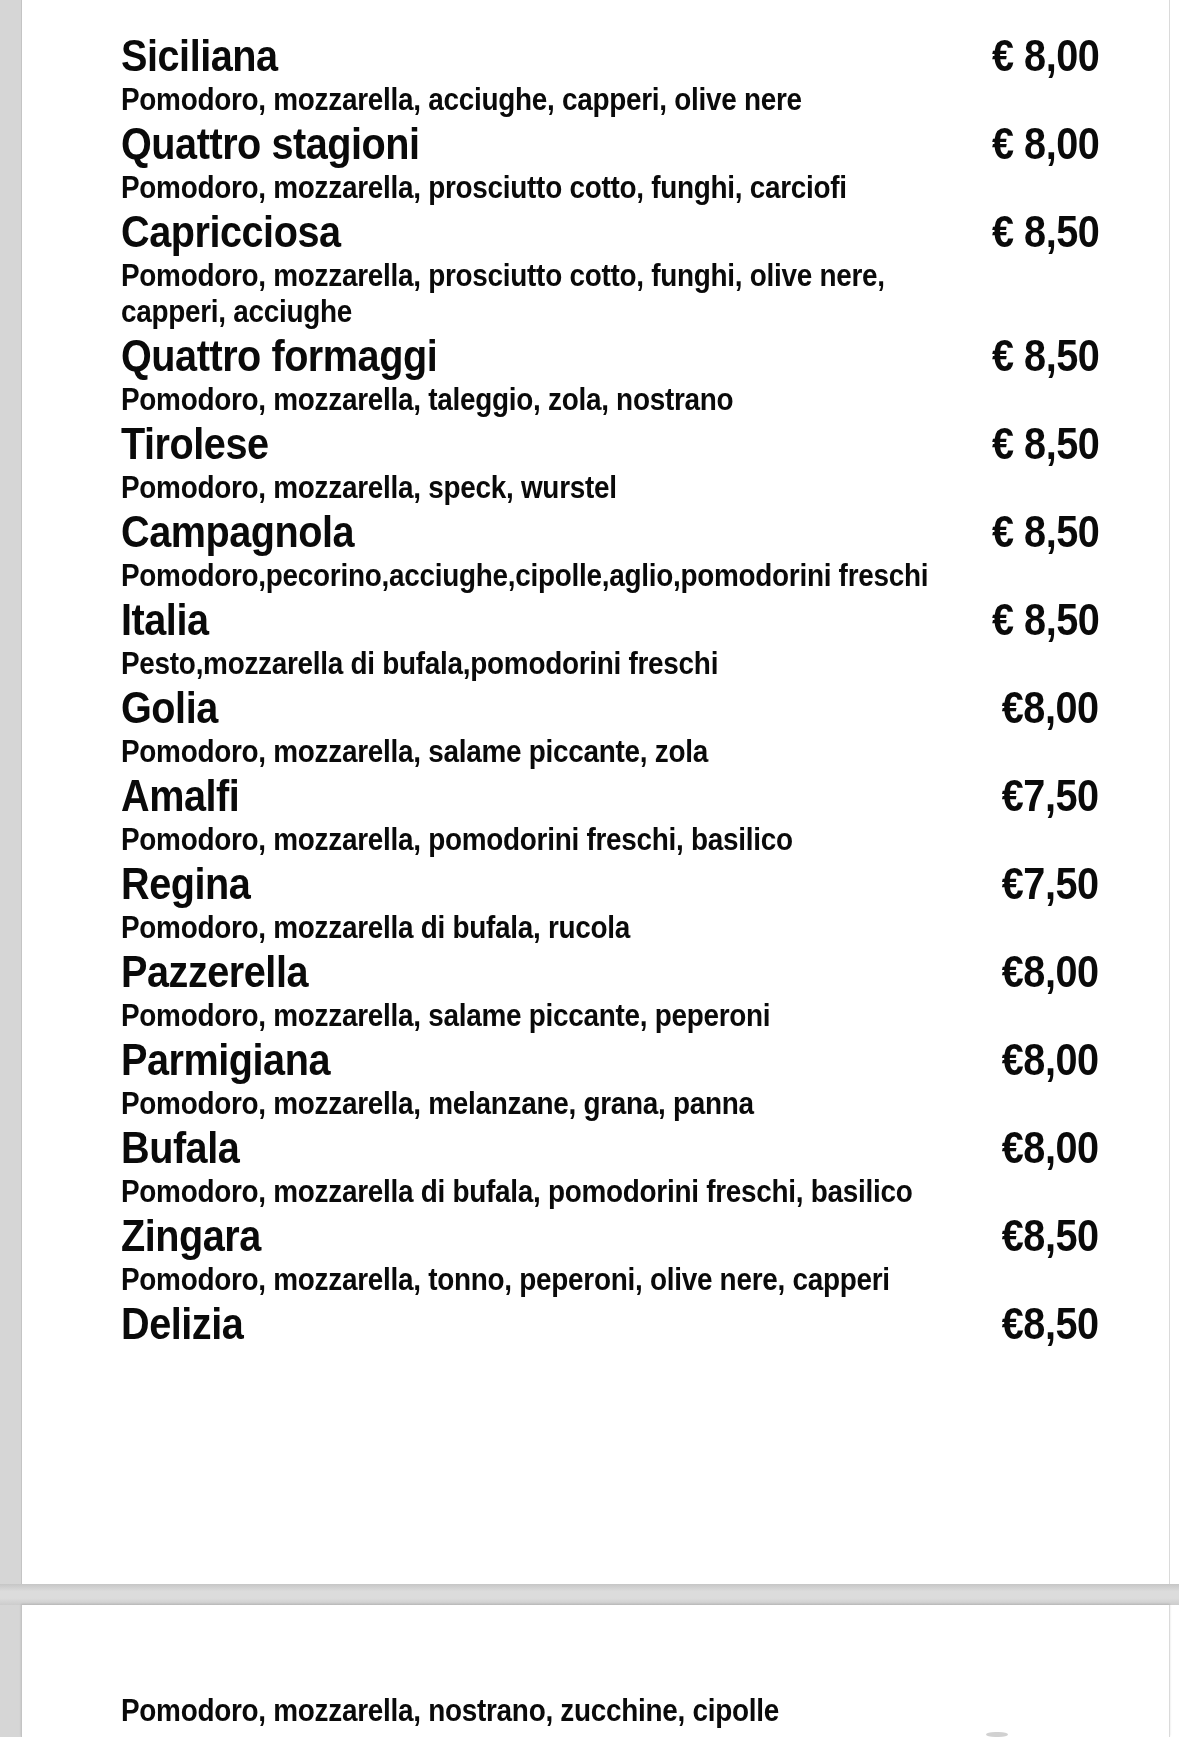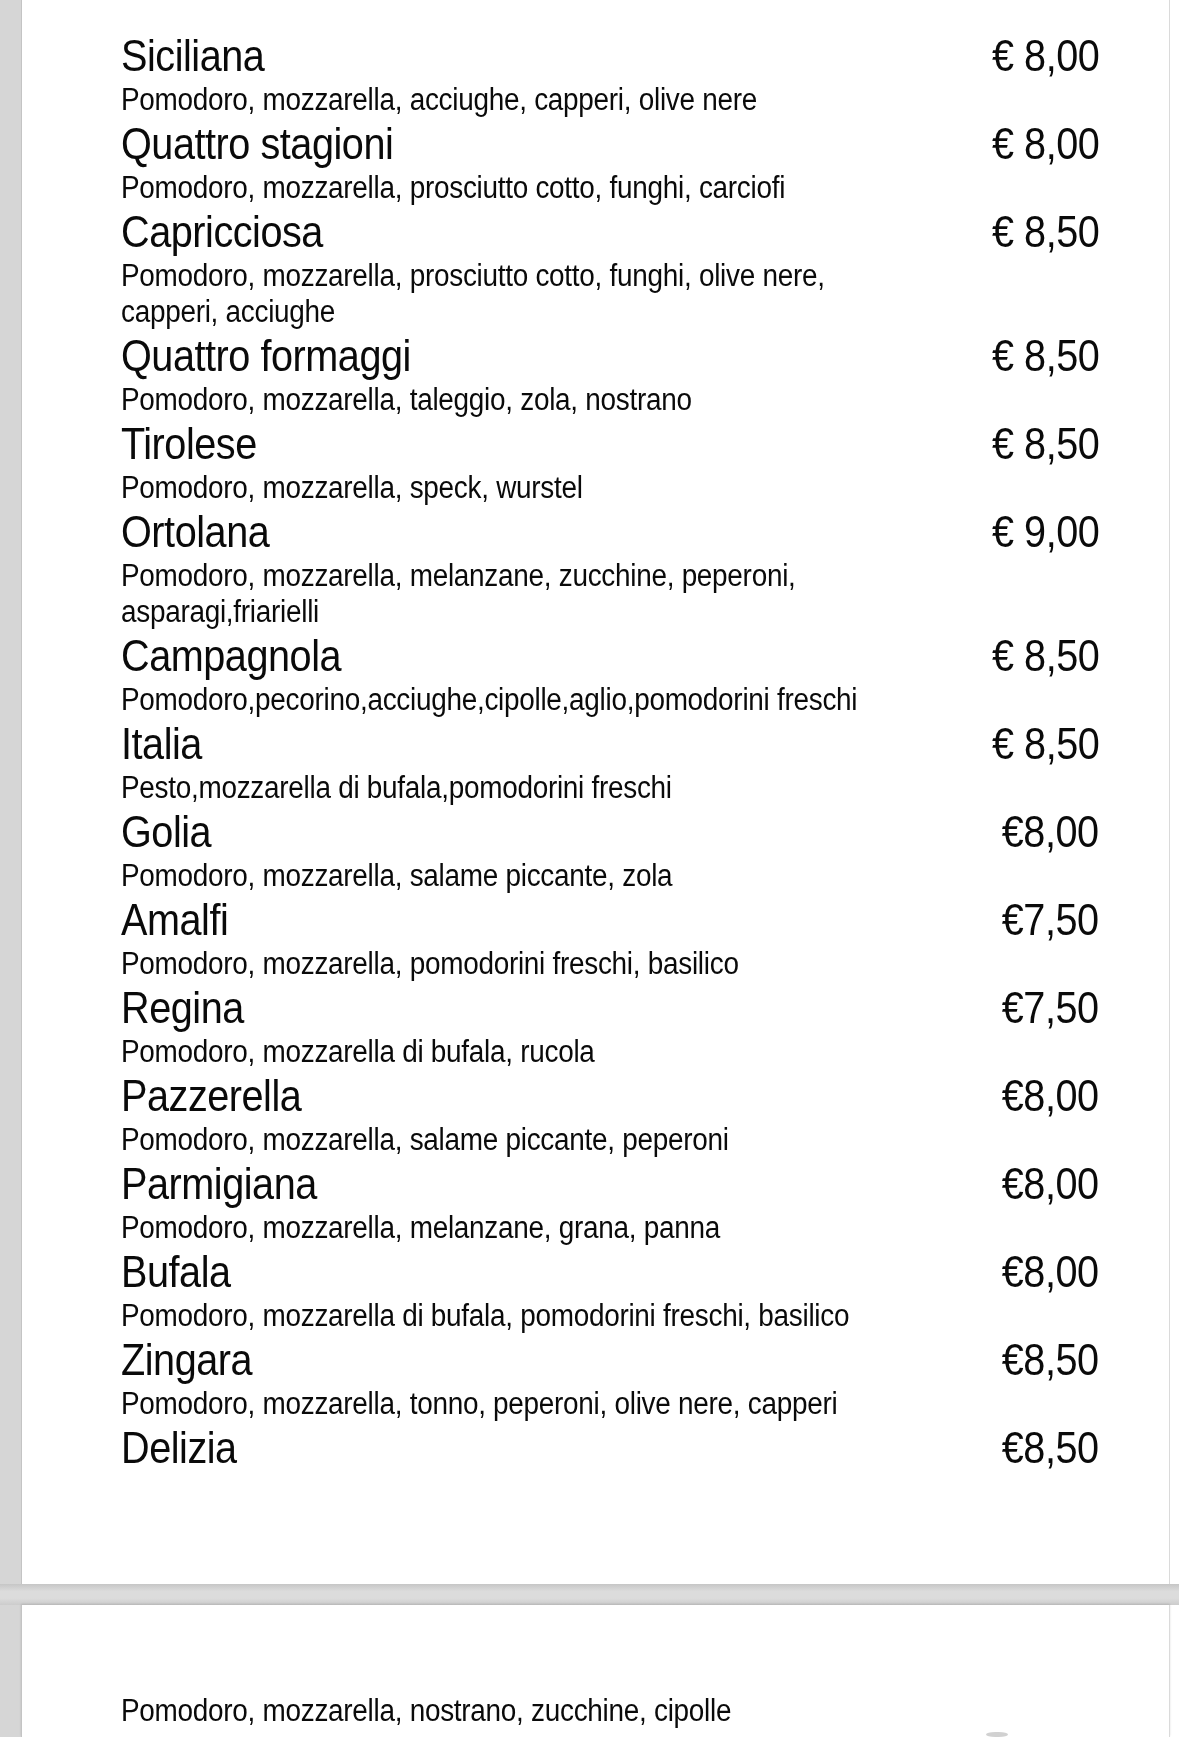--- a/index.html
+++ b/index.html
@@ -9,21 +9,21 @@
     height: 1737px;
     overflow: hidden;
     font-family: "Liberation Sans", "DejaVu Sans", sans-serif;
   }
   .viewer {
     position: relative;
     width: 966px;
     height: 1737px;
     background: #d6d6d6;
     color: #0a0a0a;
-    font-weight: 400;
+    font-weight: 700;
   }
   .page {
     position: absolute;
     left: 21px;
     width: 1149px;
     background: #ffffff;
     box-sizing: border-box;
     border-left: 1px solid #c4c4c4;
     border-right: 1px solid #dadada;
   }
@@ -127,28 +127,20 @@
         </div>
 
   <div class="item">
     <div class="title-row">
       <span class="item-name">Tirolese</span>
       <span class="item-price">€ 8,50</span>
     </div>
   <div class="desc-line">Pomodoro, mozzarella, speck, wurstel</div>
         </div>
 
-  <div class="item">
-    <div class="title-row">
-      <span class="item-name">Ortolana</span>
-      <span class="item-price">€ 9,00</span>
-    </div>
-  <div class="desc-line">Pomodoro, mozzarella, melanzane, zucchine, peperoni,</div>
-          <div class="desc-line">asparagi,friarielli</div>
-        </div>
 
   <div class="item">
     <div class="title-row">
       <span class="item-name">Campagnola</span>
       <span class="item-price">€ 8,50</span>
     </div>
   <div class="desc-line">Pomodoro,pecorino,acciughe,cipolle,aglio,pomodorini freschi</div>
         </div>
 
   <div class="item">

